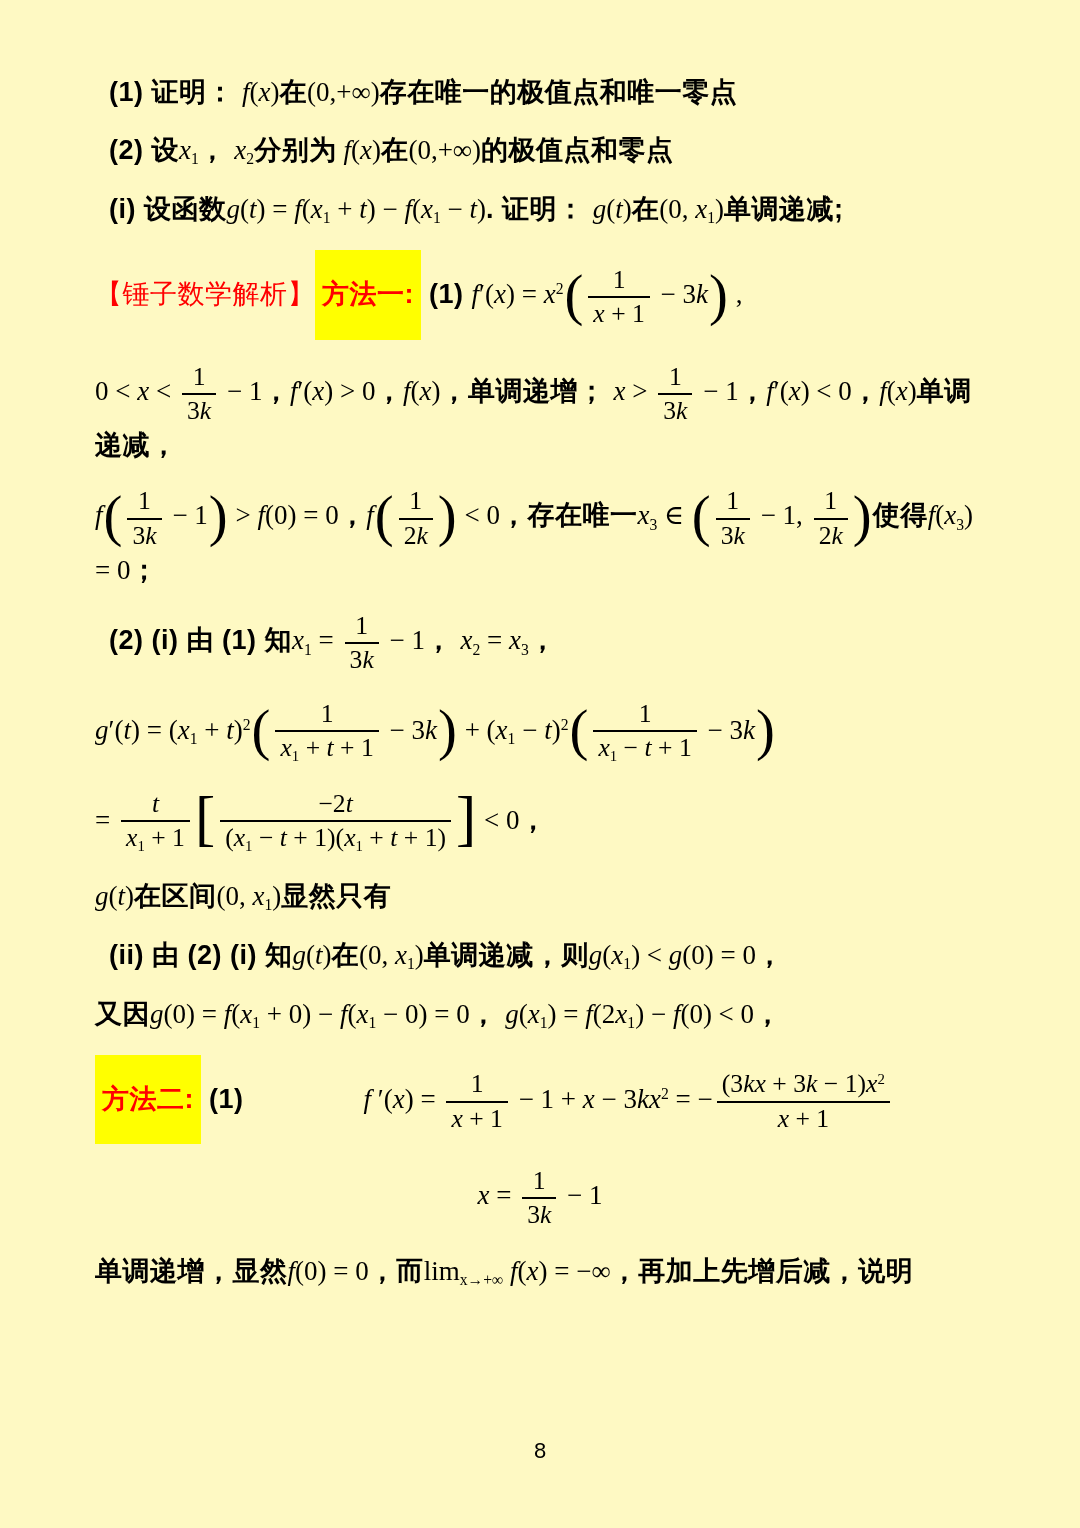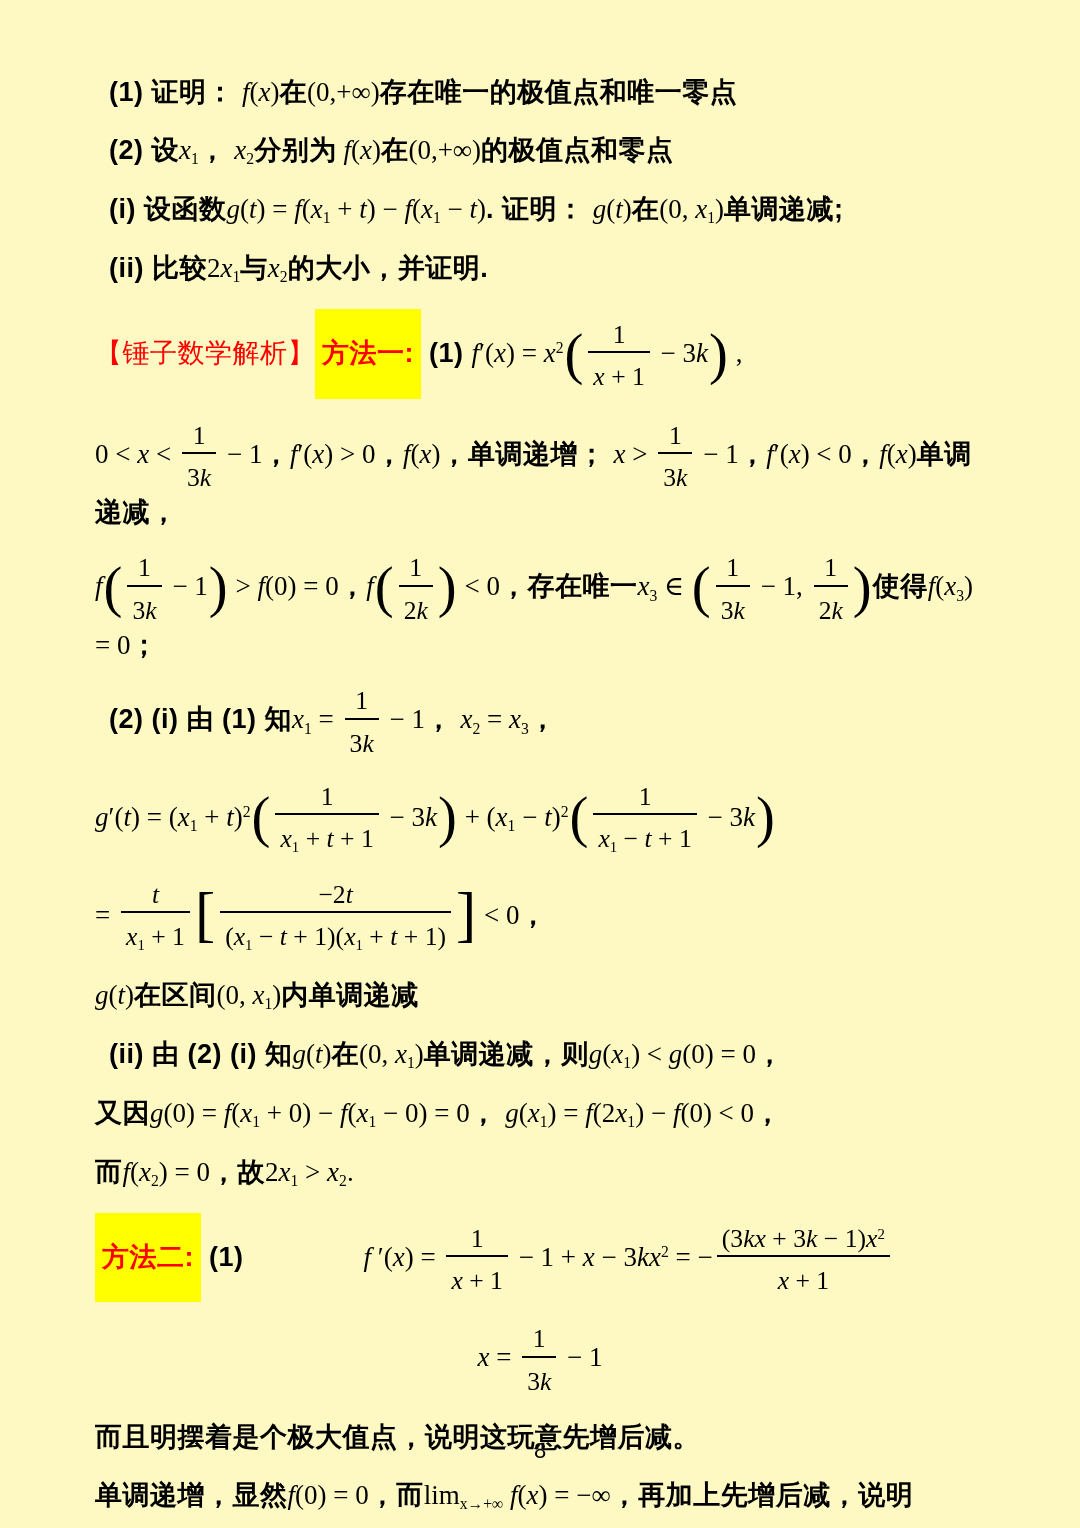--- a/index.html
+++ b/index.html
@@ -14,48 +14,45 @@
   .line.center{text-align:center;}
   .zh{font-family:"Liberation Sans","DejaVu Sans",sans-serif;font-weight:600;letter-spacing:.5px;}
   .up{font-family:"Liberation Serif","DejaVu Serif",serif;font-style:normal;}
   .it{font-family:"Liberation Serif","DejaVu Serif",serif;font-style:italic;}
   .sub{font-family:"Liberation Serif","DejaVu Serif",serif;font-size:.58em;vertical-align:-0.35em;}
   .sup{font-family:"Liberation Serif","DejaVu Serif",serif;font-size:.58em;vertical-align:.55em;}
   .frac{display:inline-block;vertical-align:middle;text-align:center;margin:1px 4px;
         font-family:"Liberation Serif","DejaVu Serif",serif;}
   .fnum,.fden{display:block;line-height:1.18;padding:0 5px;font-size:.95em;}
   .fnum{border-bottom:2px solid #000;padding-bottom:1px;}
-  .fden{padding-top:9px;}
+  .fden{padding-top:1px;}
   .bp{font-family:"Liberation Serif","DejaVu Serif",serif;font-size:2.1em;line-height:1;
       display:inline-block;vertical-align:middle;position:relative;top:-0.04em;font-weight:300;margin:0 1px;}
   .bb{font-size:2.25em;}
   .red{color:var(--red);font-weight:400;}
   .rhl{color:var(--red);font-weight:700;background:var(--hl);padding:26px 7px;display:inline-block;}
   .spacer{display:inline-block;}
   .page-number{position:absolute;bottom:64px;left:0;right:0;text-align:center;
       font-family:"Liberation Sans","DejaVu Sans",sans-serif;font-size:22px;color:#000;}
 </style>
 </head>
 <body>
 
 <div class="page">
   <div>
       <div class="line ind"><span class="zh">(1) 证明： </span><span class="it">f</span><span class="up">(</span><span class="it">x</span><span class="up">)</span><span class="zh">在</span><span class="up">(0,+∞)</span><span class="zh">存在唯一的极值点和唯一零点</span></div>
       <div class="line ind"><span class="zh">(2) 设</span><span class="it">x</span><span class="sub">1</span><span class="zh">， </span><span class="it">x</span><span class="sub">2</span><span class="zh">分别为</span><span class="it"> f</span><span class="up">(</span><span class="it">x</span><span class="up">)</span><span class="zh">在</span><span class="up">(0,+∞)</span><span class="zh">的极值点和零点</span></div>
       <div class="line ind"><span class="zh">(i) 设函数</span><span class="it">g</span><span class="up">(</span><span class="it">t</span><span class="up">) = </span><span class="it">f</span><span class="up">(</span><span class="it">x</span><span class="sub">1</span><span class="up"> + </span><span class="it">t</span><span class="up">) − </span><span class="it">f</span><span class="up">(</span><span class="it">x</span><span class="sub">1</span><span class="up"> − </span><span class="it">t</span><span class="up">)</span><span class="zh">. 证明： </span><span class="it">g</span><span class="up">(</span><span class="it">t</span><span class="up">)</span><span class="zh">在</span><span class="up">(0, </span><span class="it">x</span><span class="sub">1</span><span class="up">)</span><span class="zh">单调递减;</span></div>
-      <div class="line ind"><span class="zh">(ii) 比较</span><span class="up">2</span><span class="it">x</span><span class="sub">1</span><span class="zh">与</span><span class="it">x</span><span class="sub">2</span><span class="zh">的大小，并证明.</span></div>
       <div class="line"><span class="zh red">【锤子数学解析】</span><span class="zh rhl">方法一:</span><span class="zh"> (1)  </span><span class="it">f</span><span class="up">′(</span><span class="it">x</span><span class="up">) = </span><span class="it">x</span><span class="sup">2</span><span class="bp">(</span><span class="frac"><span class="fnum"><span class="up">1</span></span><span class="fden"><span class="it">x</span><span class="up"> + 1</span></span></span><span class="up"> − 3</span><span class="it">k</span><span class="bp">)</span><span class="up"> ,</span></div>
       <div class="line"><span class="up">0 &lt; </span><span class="it">x</span><span class="up"> &lt; </span><span class="frac"><span class="fnum"><span class="up">1</span></span><span class="fden"><span class="up">3</span><span class="it">k</span></span></span><span class="up"> − 1</span><span class="zh">，</span><span class="it">f</span><span class="up">′(</span><span class="it">x</span><span class="up">) &gt; 0</span><span class="zh">，</span><span class="it">f</span><span class="up">(</span><span class="it">x</span><span class="up">)</span><span class="zh">，单调递增； </span><span class="it">x</span><span class="up"> &gt; </span><span class="frac"><span class="fnum"><span class="up">1</span></span><span class="fden"><span class="up">3</span><span class="it">k</span></span></span><span class="up"> − 1</span><span class="zh">，</span><span class="it">f</span><span class="up">′(</span><span class="it">x</span><span class="up">) &lt; 0</span><span class="zh">，</span><span class="it">f</span><span class="up">(</span><span class="it">x</span><span class="up">)</span><span class="zh">单调递减，</span></div>
       <div class="line"><span class="it">f</span><span class="bp">(</span><span class="frac"><span class="fnum"><span class="up">1</span></span><span class="fden"><span class="up">3</span><span class="it">k</span></span></span><span class="up"> − 1</span><span class="bp">)</span><span class="up"> &gt; </span><span class="it">f</span><span class="up">(0) = 0</span><span class="zh">，</span><span class="it">f</span><span class="bp">(</span><span class="frac"><span class="fnum"><span class="up">1</span></span><span class="fden"><span class="up">2</span><span class="it">k</span></span></span><span class="bp">)</span><span class="up"> &lt; 0</span><span class="zh">，存在唯一</span><span class="it">x</span><span class="sub">3</span><span class="up"> ∈ </span><span class="bp">(</span><span class="frac"><span class="fnum"><span class="up">1</span></span><span class="fden"><span class="up">3</span><span class="it">k</span></span></span><span class="up"> − 1, </span><span class="frac"><span class="fnum"><span class="up">1</span></span><span class="fden"><span class="up">2</span><span class="it">k</span></span></span><span class="bp">)</span><span class="zh">使得</span><span class="it">f</span><span class="up">(</span><span class="it">x</span><span class="sub">3</span><span class="up">) = 0</span><span class="zh">；</span></div>
       <div class="line ind"><span class="zh">(2) (i) 由 (1) 知</span><span class="it">x</span><span class="sub">1</span><span class="up"> = </span><span class="frac"><span class="fnum"><span class="up">1</span></span><span class="fden"><span class="up">3</span><span class="it">k</span></span></span><span class="up"> − 1</span><span class="zh">， </span><span class="it">x</span><span class="sub">2</span><span class="up"> = </span><span class="it">x</span><span class="sub">3</span><span class="zh">，</span></div>
       <div class="line"><span class="it">g</span><span class="up">′(</span><span class="it">t</span><span class="up">) = (</span><span class="it">x</span><span class="sub">1</span><span class="up"> + </span><span class="it">t</span><span class="up">)</span><span class="sup">2</span><span class="bp">(</span><span class="frac"><span class="fnum"><span class="up">1</span></span><span class="fden"><span class="it">x</span><span class="sub">1</span><span class="up"> + </span><span class="it">t</span><span class="up"> + 1</span></span></span><span class="up"> − 3</span><span class="it">k</span><span class="bp">)</span><span class="up"> + (</span><span class="it">x</span><span class="sub">1</span><span class="up"> − </span><span class="it">t</span><span class="up">)</span><span class="sup">2</span><span class="bp">(</span><span class="frac"><span class="fnum"><span class="up">1</span></span><span class="fden"><span class="it">x</span><span class="sub">1</span><span class="up"> − </span><span class="it">t</span><span class="up"> + 1</span></span></span><span class="up"> − 3</span><span class="it">k</span><span class="bp">)</span></div>
       <div class="line"><span class="up">= </span><span class="frac"><span class="fnum"><span class="it">t</span></span><span class="fden"><span class="it">x</span><span class="sub">1</span><span class="up"> + 1</span></span></span><span class="bp bb">[</span><span class="frac"><span class="fnum"><span class="up">−2</span><span class="it">t</span></span><span class="fden"><span class="up">(</span><span class="it">x</span><span class="sub">1</span><span class="up"> − </span><span class="it">t</span><span class="up"> + 1)(</span><span class="it">x</span><span class="sub">1</span><span class="up"> + </span><span class="it">t</span><span class="up"> + 1)</span></span></span><span class="bp bb">]</span><span class="up"> &lt; 0</span><span class="zh">，</span></div>
-      <div class="line"><span class="it">g</span><span class="up">(</span><span class="it">t</span><span class="up">)</span><span class="zh">在区间</span><span class="up">(0, </span><span class="it">x</span><span class="sub">1</span><span class="up">)</span><span class="zh">内单调递减</span></div>
+      <div class="line"><span class="it">g</span><span class="up">(</span><span class="it">t</span><span class="up">)</span><span class="zh">在区间</span><span class="up">(0, </span><span class="it">x</span><span class="sub">1</span><span class="up">)</span><span class="zh">显然只有</span></div>
       <div class="line ind"><span class="zh">(ii) 由 (2) (i) 知</span><span class="it">g</span><span class="up">(</span><span class="it">t</span><span class="up">)</span><span class="zh">在</span><span class="up">(0, </span><span class="it">x</span><span class="sub">1</span><span class="up">)</span><span class="zh">单调递减，则</span><span class="it">g</span><span class="up">(</span><span class="it">x</span><span class="sub">1</span><span class="up">) &lt; </span><span class="it">g</span><span class="up">(0) = 0</span><span class="zh">，</span></div>
       <div class="line"><span class="zh">又因</span><span class="it">g</span><span class="up">(0) = </span><span class="it">f</span><span class="up">(</span><span class="it">x</span><span class="sub">1</span><span class="up"> + 0) − </span><span class="it">f</span><span class="up">(</span><span class="it">x</span><span class="sub">1</span><span class="up"> − 0) = 0</span><span class="zh">， </span><span class="it">g</span><span class="up">(</span><span class="it">x</span><span class="sub">1</span><span class="up">) = </span><span class="it">f</span><span class="up">(2</span><span class="it">x</span><span class="sub">1</span><span class="up">) − </span><span class="it">f</span><span class="up">(0) &lt; 0</span><span class="zh">，</span></div>
-      <div class="line"><span class="zh">而</span><span class="it">f</span><span class="up">(</span><span class="it">x</span><span class="sub">2</span><span class="up">) = 0</span><span class="zh">，故</span><span class="up">2</span><span class="it">x</span><span class="sub">1</span><span class="up"> &gt; </span><span class="it">x</span><span class="sub">2</span><span class="up">.</span></div>
       <div class="line"><span class="zh rhl">方法二:</span><span class="zh"> (1)</span><span class="spacer" style="width: 120px;"></span><span class="it">f</span><span class="up"> ′(</span><span class="it">x</span><span class="up">) = </span><span class="frac"><span class="fnum"><span class="up">1</span></span><span class="fden"><span class="it">x</span><span class="up"> + 1</span></span></span><span class="up"> − 1 + </span><span class="it">x</span><span class="up"> − 3</span><span class="it">kx</span><span class="sup">2</span><span class="up"> = −</span><span class="frac"><span class="fnum"><span class="up">(3</span><span class="it">kx</span><span class="up"> + 3</span><span class="it">k</span><span class="up"> − 1)</span><span class="it">x</span><span class="sup">2</span></span><span class="fden"><span class="it">x</span><span class="up"> + 1</span></span></span></div>
       <div class="line center"><span class="it">x</span><span class="up"> = </span><span class="frac"><span class="fnum"><span class="up">1</span></span><span class="fden"><span class="up">3</span><span class="it">k</span></span></span><span class="up"> − 1</span></div>
-      <div class="line"><span class="zh">而且明摆着是个极大值点，说明这玩意先增后减。</span></div>
       <div class="line"><span class="zh">单调递增，显然</span><span class="it">f</span><span class="up">(0) = 0</span><span class="zh">，而</span><span class="up">lim</span><span class="sub">x→+∞</span><span class="it"> f</span><span class="up">(</span><span class="it">x</span><span class="up">) = −∞</span><span class="zh">，再加上先增后减，说明</span></div>
     </div>
   <div class="page-number">8</div>
 </div>
 
 </body></html>

